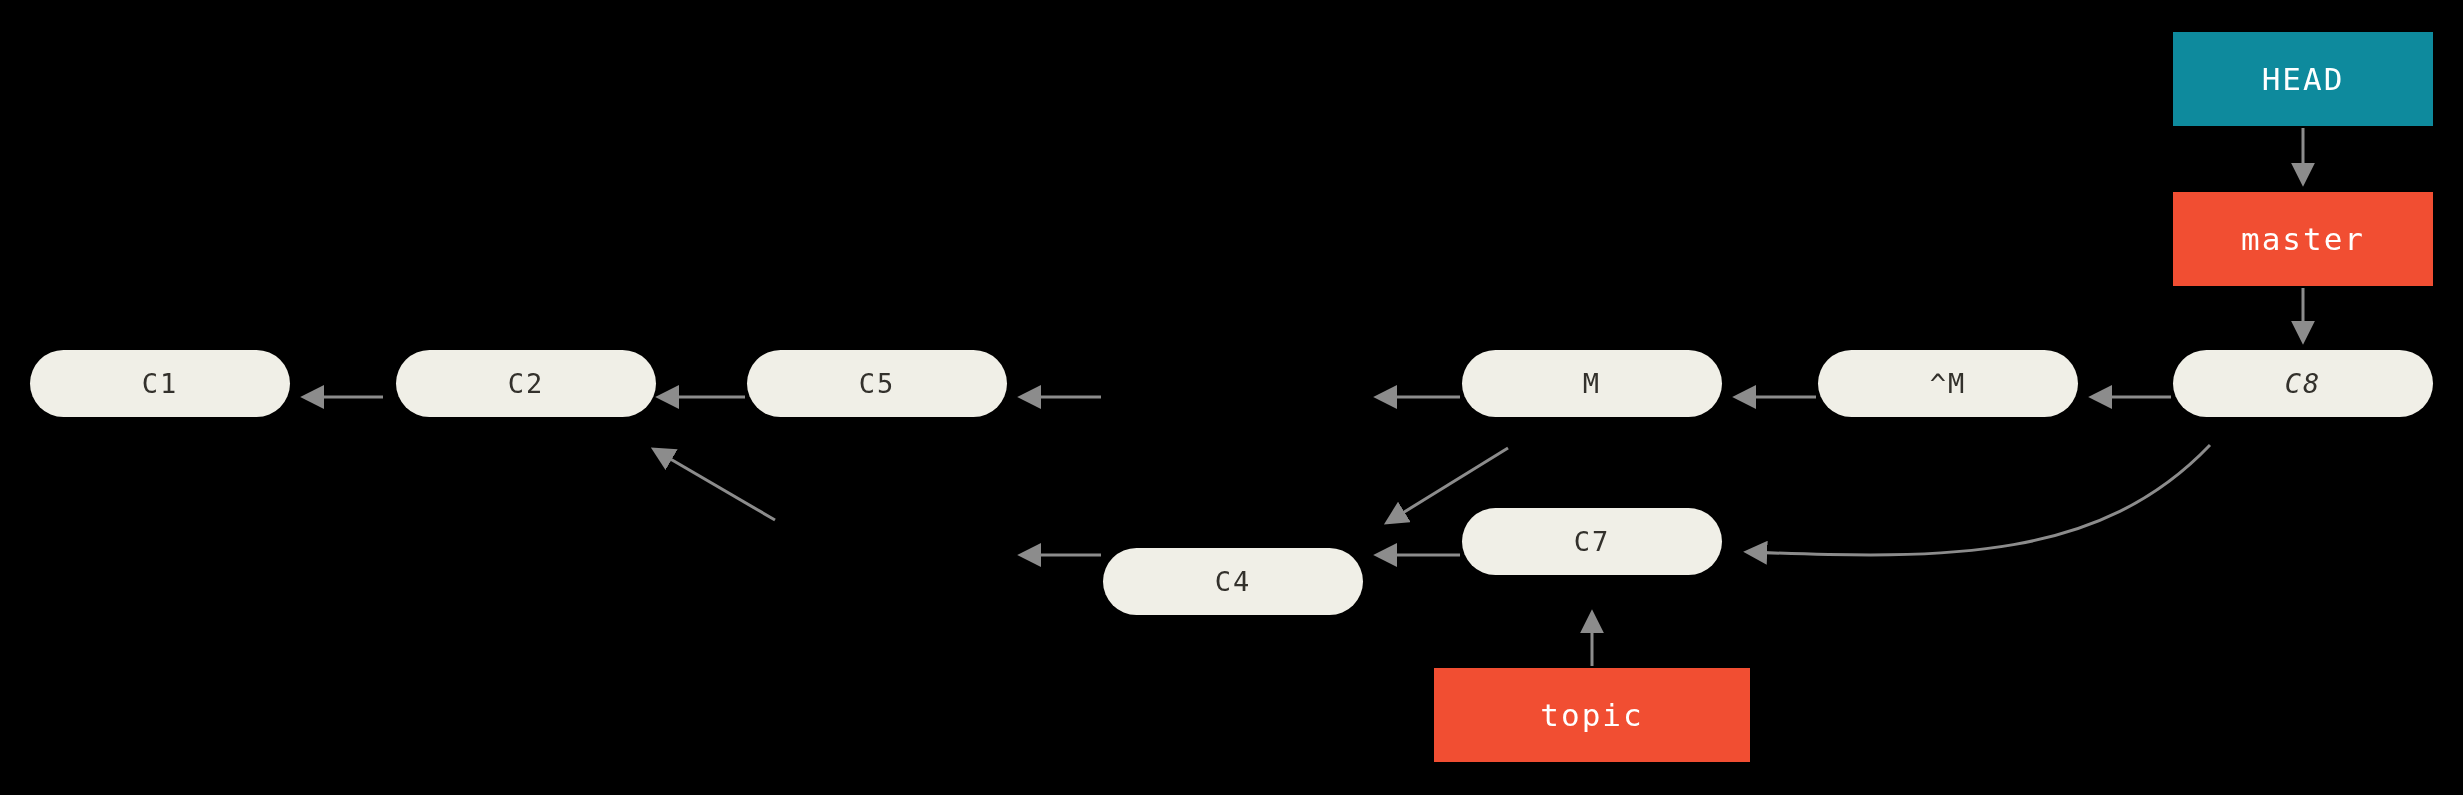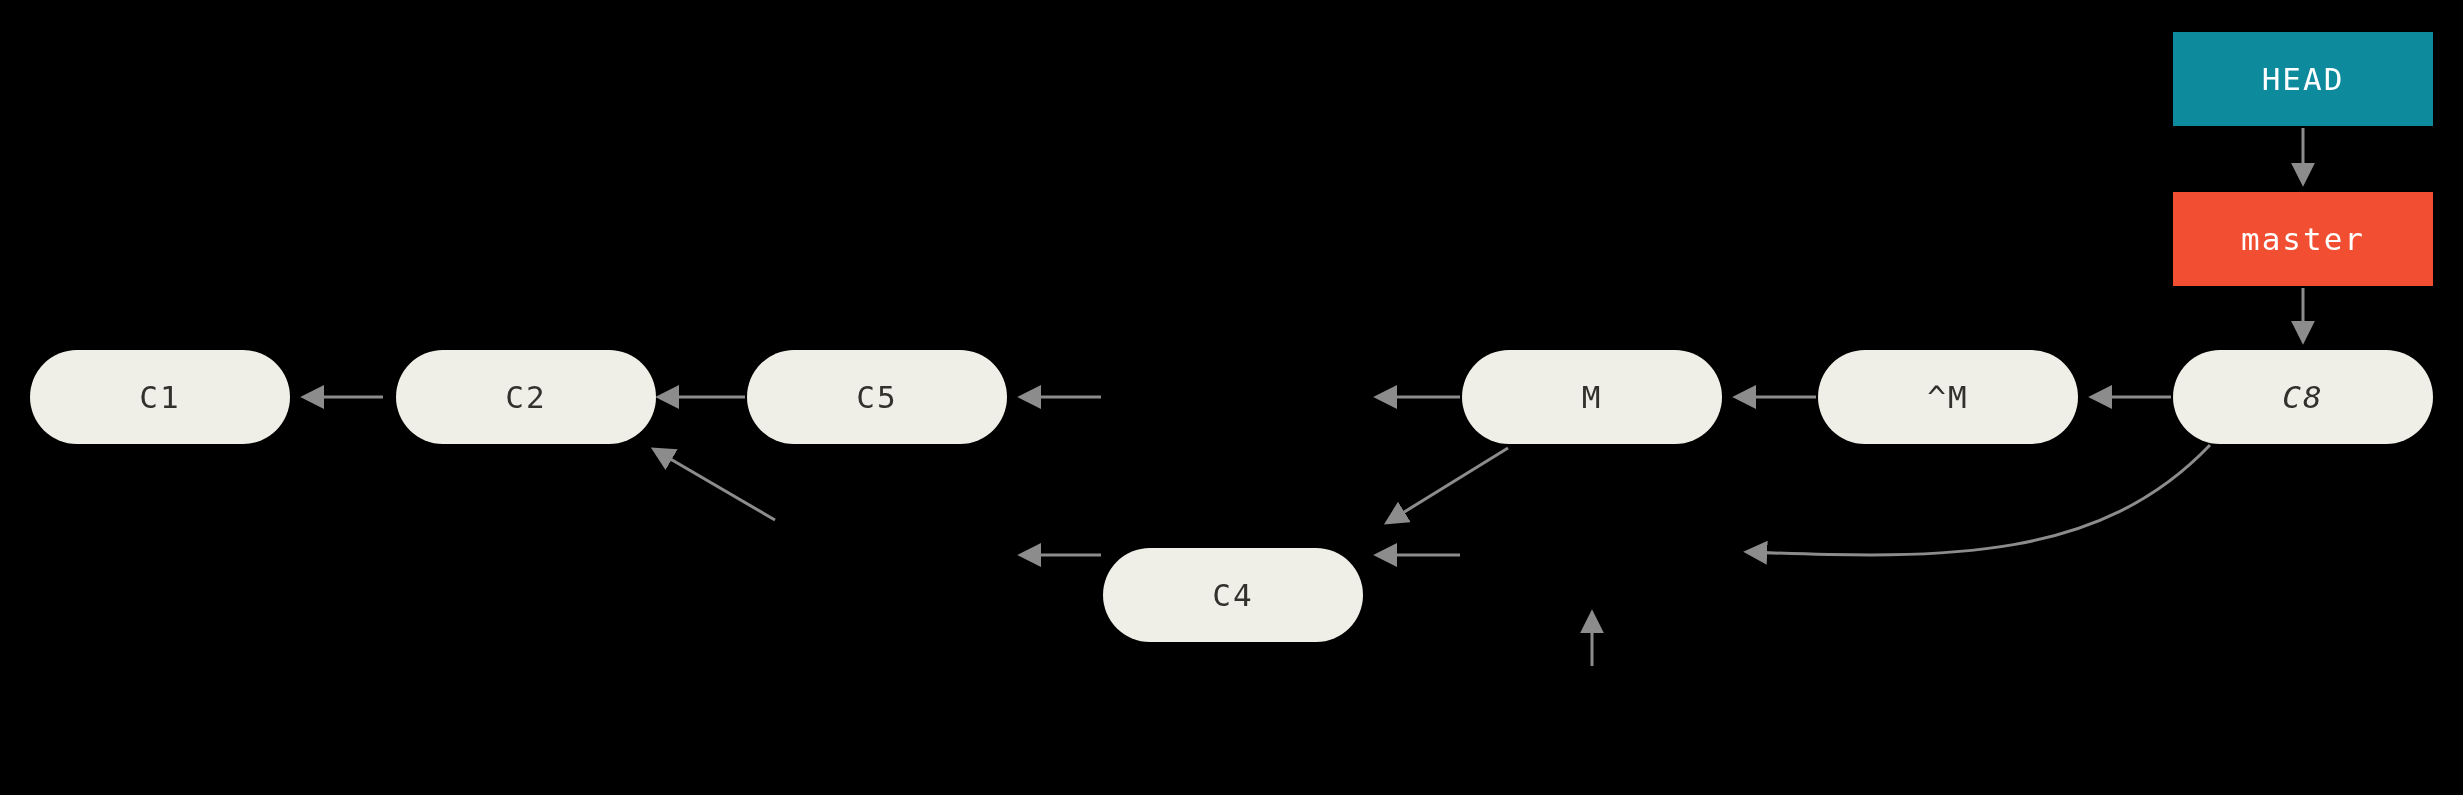--- a/index.html
+++ b/index.html
@@ -23,28 +23,28 @@
     height: 795px;
   }
   .edge {
     stroke: var(--arrow, #8c8c8c);
     stroke-width: 3;
     fill: none;
   }
   .commit {
     position: absolute;
     width: 260px;
-    height: 94px;
+    height: 67px;
     border-radius: 47px;
     background: var(--commit-fill, #f0efe7);
     color: var(--commit-text, #33312c);
     display: flex;
     align-items: center;
     justify-content: center;
-    font-size: 31px;
+    font-size: 27px;
     letter-spacing: 2px;
     box-sizing: border-box;
   }
   .ref {
     position: absolute;
     width: 260px;
     height: 94px;
     display: flex;
     align-items: center;
     justify-content: center;
@@ -89,17 +89,19 @@
   </svg>
 
   <div class="commit" style="left:30px;   top:350px;">C1</div>
   <div class="commit" style="left:396px;  top:350px;">C2</div>
   <div class="commit" style="left:747px;  top:350px;text-align:right;">C5</div>
   <div class="commit" style="left:1462px; top:350px;">M</div>
   <div class="commit" style="left:1818px; top:350px;">^M</div>
   <div class="commit" style="left:2173px; top:350px;font-style:italic;">C8</div>
 
   <div class="commit" style="left:1103px; top:508px;margin-top:40px;">C4</div>
+  <div class="commit" style="left:1462px; top:508px;">C7</div>
 
   <div class="ref head" style="left:2173px; top:32px;">HEAD</div>
   <div class="ref branch" style="left:2173px; top:192px;">master</div>
+  <div class="ref branch topic" style="left:1434px; top:668px;">topic</div>
 
 </div>
 
 </body></html>

